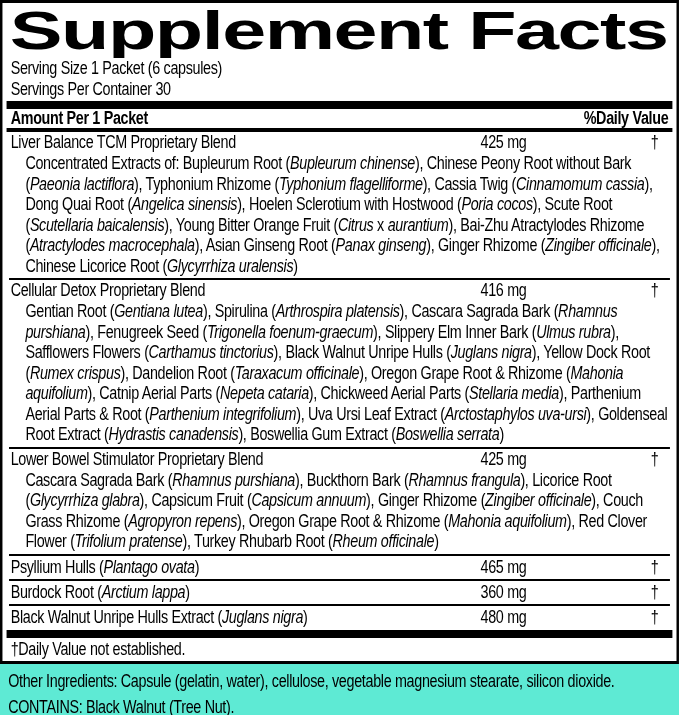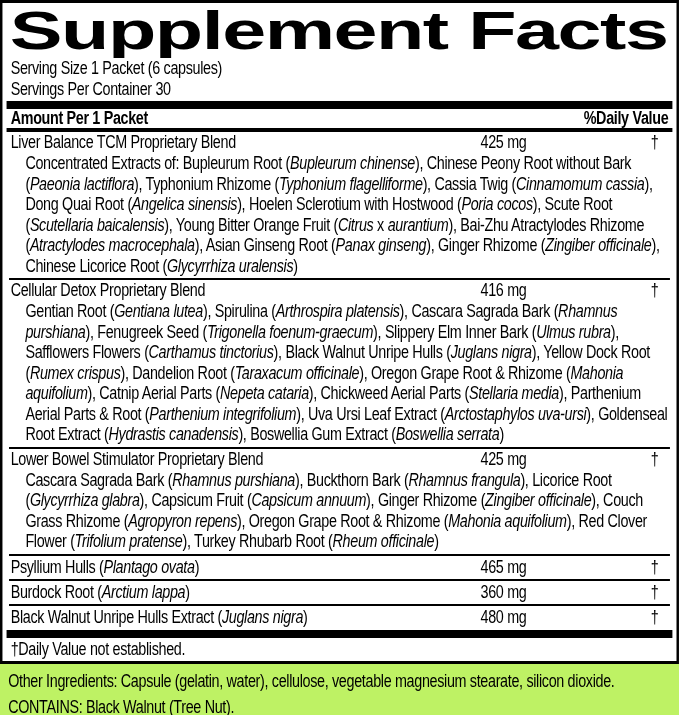--- a/index.html
+++ b/index.html
@@ -1,17 +1,17 @@
 <!DOCTYPE html>
 <html><head>
 <meta charset="utf-8">
 <style>
   html,body { margin:0; padding:0; background:#fff; }
   .stage {
-    position:relative; width:679px; height:715px; background:#bef264;
+    position:relative; width:679px; height:715px; background:#5eead4;
     overflow:hidden; color:#000;
     font-family:"Liberation Sans","DejaVu Sans",sans-serif;
   }
   
   .scale {
     width:828px; transform:scaleX(0.82); transform-origin:0 0;
     letter-spacing:-0.4px; font-size:17.5px;
   }
   .box { border:3px solid #000; padding:3px 8px 0 8px; background:#fff; }
   .title-svg { display:block; width:806px; height:52px; }

